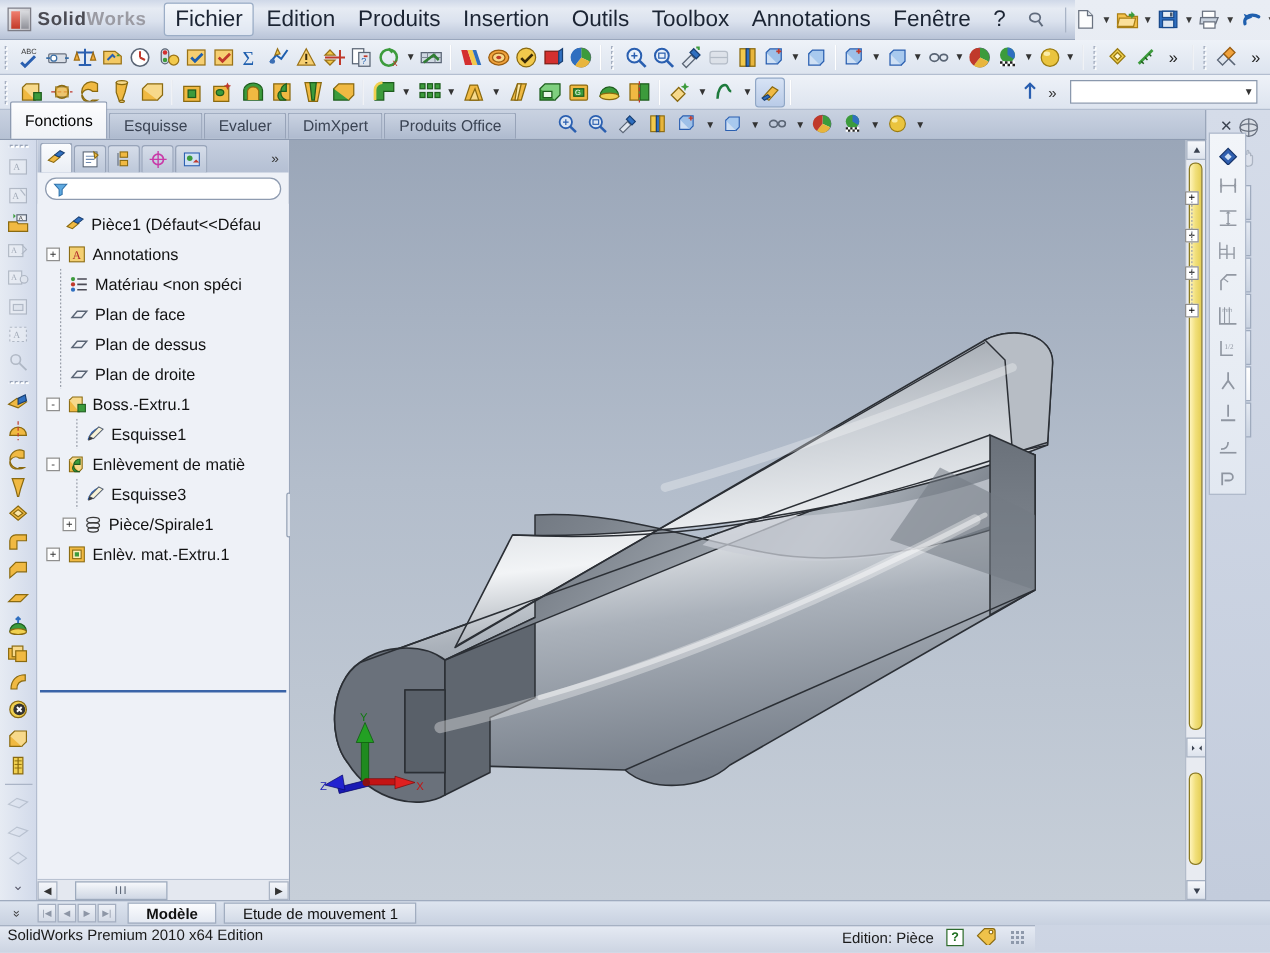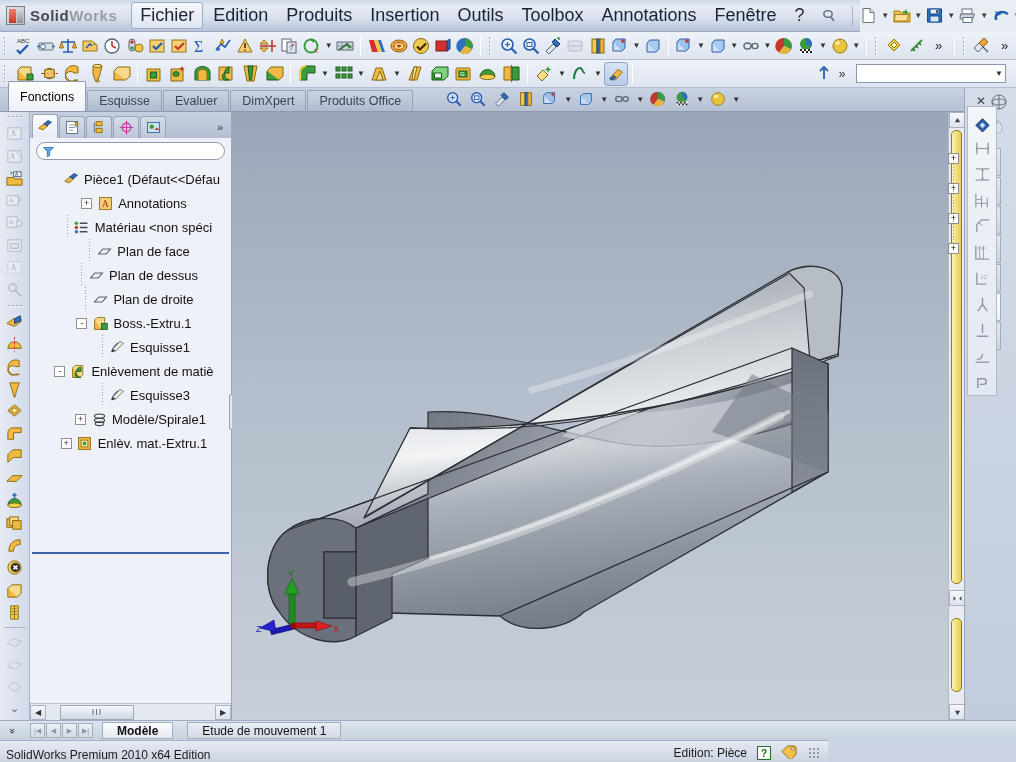--- a/index.html
+++ b/index.html
@@ -160,21 +160,21 @@
     margin:4px 6px 3px 6px; height:18px; background:#fff;
     border:1px solid #8e9bb0; border-radius:9px; display:flex;align-items:center;
     padding-left:5px;
   }
   .tree-body {
     flex:1; overflow:hidden; padding:4px 0 0 4px; position:relative;
     background:#eef1f7;
   }
   .tnode {
     display:flex; align-items:center; height:24px; font-size:13px; color:#111;
-    white-space:nowrap; position:relative;justify-content:center;
+    white-space:nowrap; position:relative;
   }
   .tnode .expander {
     width:11px;height:11px; border:1px solid #8f8f8f; background:#fff;
     font-size:9px; line-height:9px; text-align:center; color:#333;
     margin-right:3px; flex:0 0 auto; font-family:"Liberation Sans",sans-serif;
   }
   .tnode .nospace { width:11px; margin-right:3px; flex:0 0 auto; }
   .tnode .dots {
     width:10px; height:24px; flex:0 0 auto;
     background-image: linear-gradient(#9aa0ab 50%, transparent 0);
@@ -258,29 +258,29 @@
     border-top:1px solid #9fabbf;
     display:flex; align-items:center;
   }
   .bb-collapse { width:26px;height:18px;display:flex;align-items:center;justify-content:center;
                  font-size:10px;color:#333; }
   .navbtn { width:15px;height:15px;background:linear-gradient(to bottom,#eef1f7,#d3dae6);
             border:1px solid #a4aec0; display:flex;align-items:center;justify-content:center;
             font-size:7px;color:#8d96a6; margin-right:1px; }
   .btab { height:17px; padding:0 14px; display:flex;align-items:center; font-size:12px;
           background:linear-gradient(to bottom,#e9edf4,#d2dae7);
-          border:1px solid #a1adc0; margin-right:14px; color:#111; }
+          border:1px solid #a1adc0; margin-right:6px; color:#111; }
   .btab.active { font-weight:bold; background:linear-gradient(to bottom,#fbfcfe,#e4e9f2); }
 
   
   .statusbar {
     position:absolute; left:0; top:740px; width:828px; height:22px;
     background:linear-gradient(to bottom,#e5eaf3,#ccd4e2);
     border-top:1px solid #a6b1c3;
-    display:flex; align-items:flex-end; font-size:12px; color:#1a1a1a;
+    display:flex; align-items:flex-start; font-size:12px; color:#1a1a1a;
   }
   .sb-left { padding-left:6px; }
   .sb-right { margin-left:auto; display:flex; align-items:center; gap:10px; padding-right:8px; }
   .sb-q { width:14px;height:14px;border:1px solid #2d6a2d;background:#fff;
           display:flex;align-items:center;justify-content:center;color:#1d6e1d;
           font-weight:bold;font-size:10px; }
   .grip-corner { width:12px;height:12px;
      background-image: radial-gradient(#8e99ab 45%,transparent 46%);
      background-size:4px 4px; }
 </style>
@@ -1203,21 +1203,21 @@
 
       <div class="tnode" style="padding-left:16px;">
         <span class="expander">+</span>
         <span class="tico">
           <svg width="17" height="17" viewBox="0 0 20 20">
               <ellipse cx="10" cy="6" rx="6" ry="2.6" fill="none" stroke="#3a3a3a" stroke-width="1.2"></ellipse>
               <ellipse cx="10" cy="11" rx="6" ry="2.6" fill="none" stroke="#3a3a3a" stroke-width="1.2"></ellipse>
               <ellipse cx="10" cy="15" rx="5" ry="2.2" fill="none" stroke="#3a3a3a" stroke-width="1.2"></ellipse>
             </svg>
         </span>
-        <span>Modèle/Spirale1</span>
+        <span>Pièce/Spirale1</span>
       </div>
 
       <div class="tnode" style="padding-left:3px;">
         <span class="expander">+</span>
         <span class="tico">
           <svg width="17" height="17" viewBox="0 0 20 20">
               <rect x="3" y="3" width="14" height="14" fill="#f0b942" stroke="#8a6a10"></rect>
               <rect x="6" y="6" width="8" height="8" fill="#fdf0bb" stroke="#8a6a10"></rect>
               <rect x="8" y="8" width="4" height="4" fill="#3c9b3c"></rect>
             </svg>

